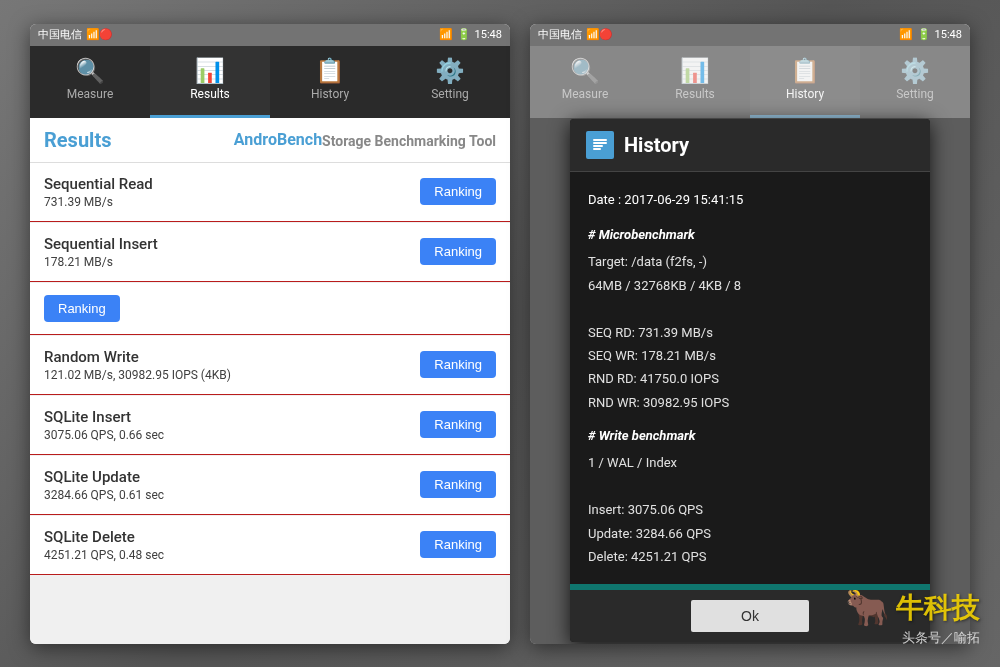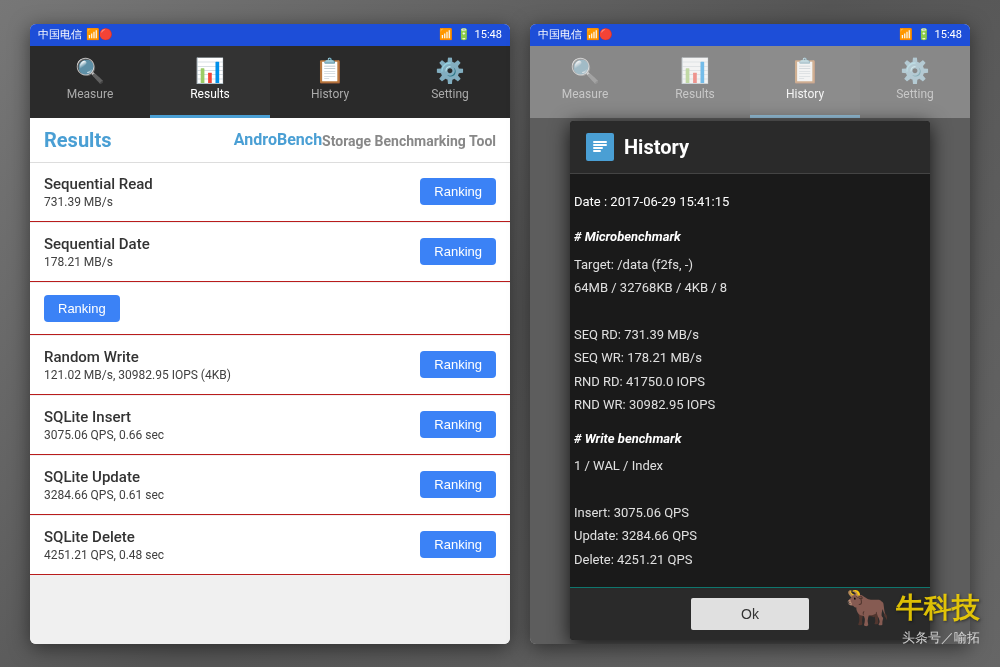--- a/index.html
+++ b/index.html
@@ -39,21 +39,21 @@
       background: #e8e8e8;
       border-radius: 6px;
       overflow: hidden;
       box-shadow: 0 4px 20px rgba(0,0,0,0.5);
       display: flex;
       flex-direction: column;
     }
 
     
     .status-bar {
-      background: #1d4ed8;
+      background: #737373;
       color: #fff;
       font-size: 11px;
       padding: 2px 8px;
       display: flex;
       justify-content: space-between;
       align-items: center;
       height: 22px;
     }
 
     .status-bar-left {
@@ -236,21 +236,21 @@
       font-size: 14px;
     }
 
     .dialog-title {
       color: #fff;
       font-size: 20px;
       font-weight: bold;
     }
 
     .dialog-body {
-      padding: 16px 4px;
+      padding: 16px 18px;
       color: #e0e0e0;
       font-size: 13px;
       line-height: 1.8;
     }
 
     .dialog-date {
       color: #fff;
       font-size: 13px;
       margin-bottom: 12px;
     }
@@ -264,21 +264,21 @@
     .dialog-section-title {
       color: #fff;
       font-weight: bold;
     }
 
     .dialog-footer {
       background: #2a2a2a;
       padding: 10px 16px;
       display: flex;
       justify-content: center;
-      border-top: 1px solid #0f766e;
+      border-top: 6px solid #0f766e;
     }
 
     .ok-btn {
       background: #e0e0e0;
       color: #333;
       border: none;
       padding: 8px 50px;
       font-size: 14px;
       border-radius: 2px;
       cursor: pointer;
@@ -362,21 +362,21 @@
       <div class="bench-row">
         <div class="bench-info">
           <div class="bench-name">Sequential Read</div>
           <div class="bench-value">731.39 MB/s</div>
         </div>
         <button class="ranking-btn">Ranking</button>
       </div>
 
       <div class="bench-row">
         <div class="bench-info">
-          <div class="bench-name">Sequential Date</div>
+          <div class="bench-name">Sequential Insert</div>
           <div class="bench-value">178.21 MB/s</div>
         </div>
         <button class="ranking-btn">Ranking</button>
       </div>
 
       <div class="bench-row">
         <button class="ranking-btn">Ranking</button>
       </div>
 
       <div class="bench-row">

